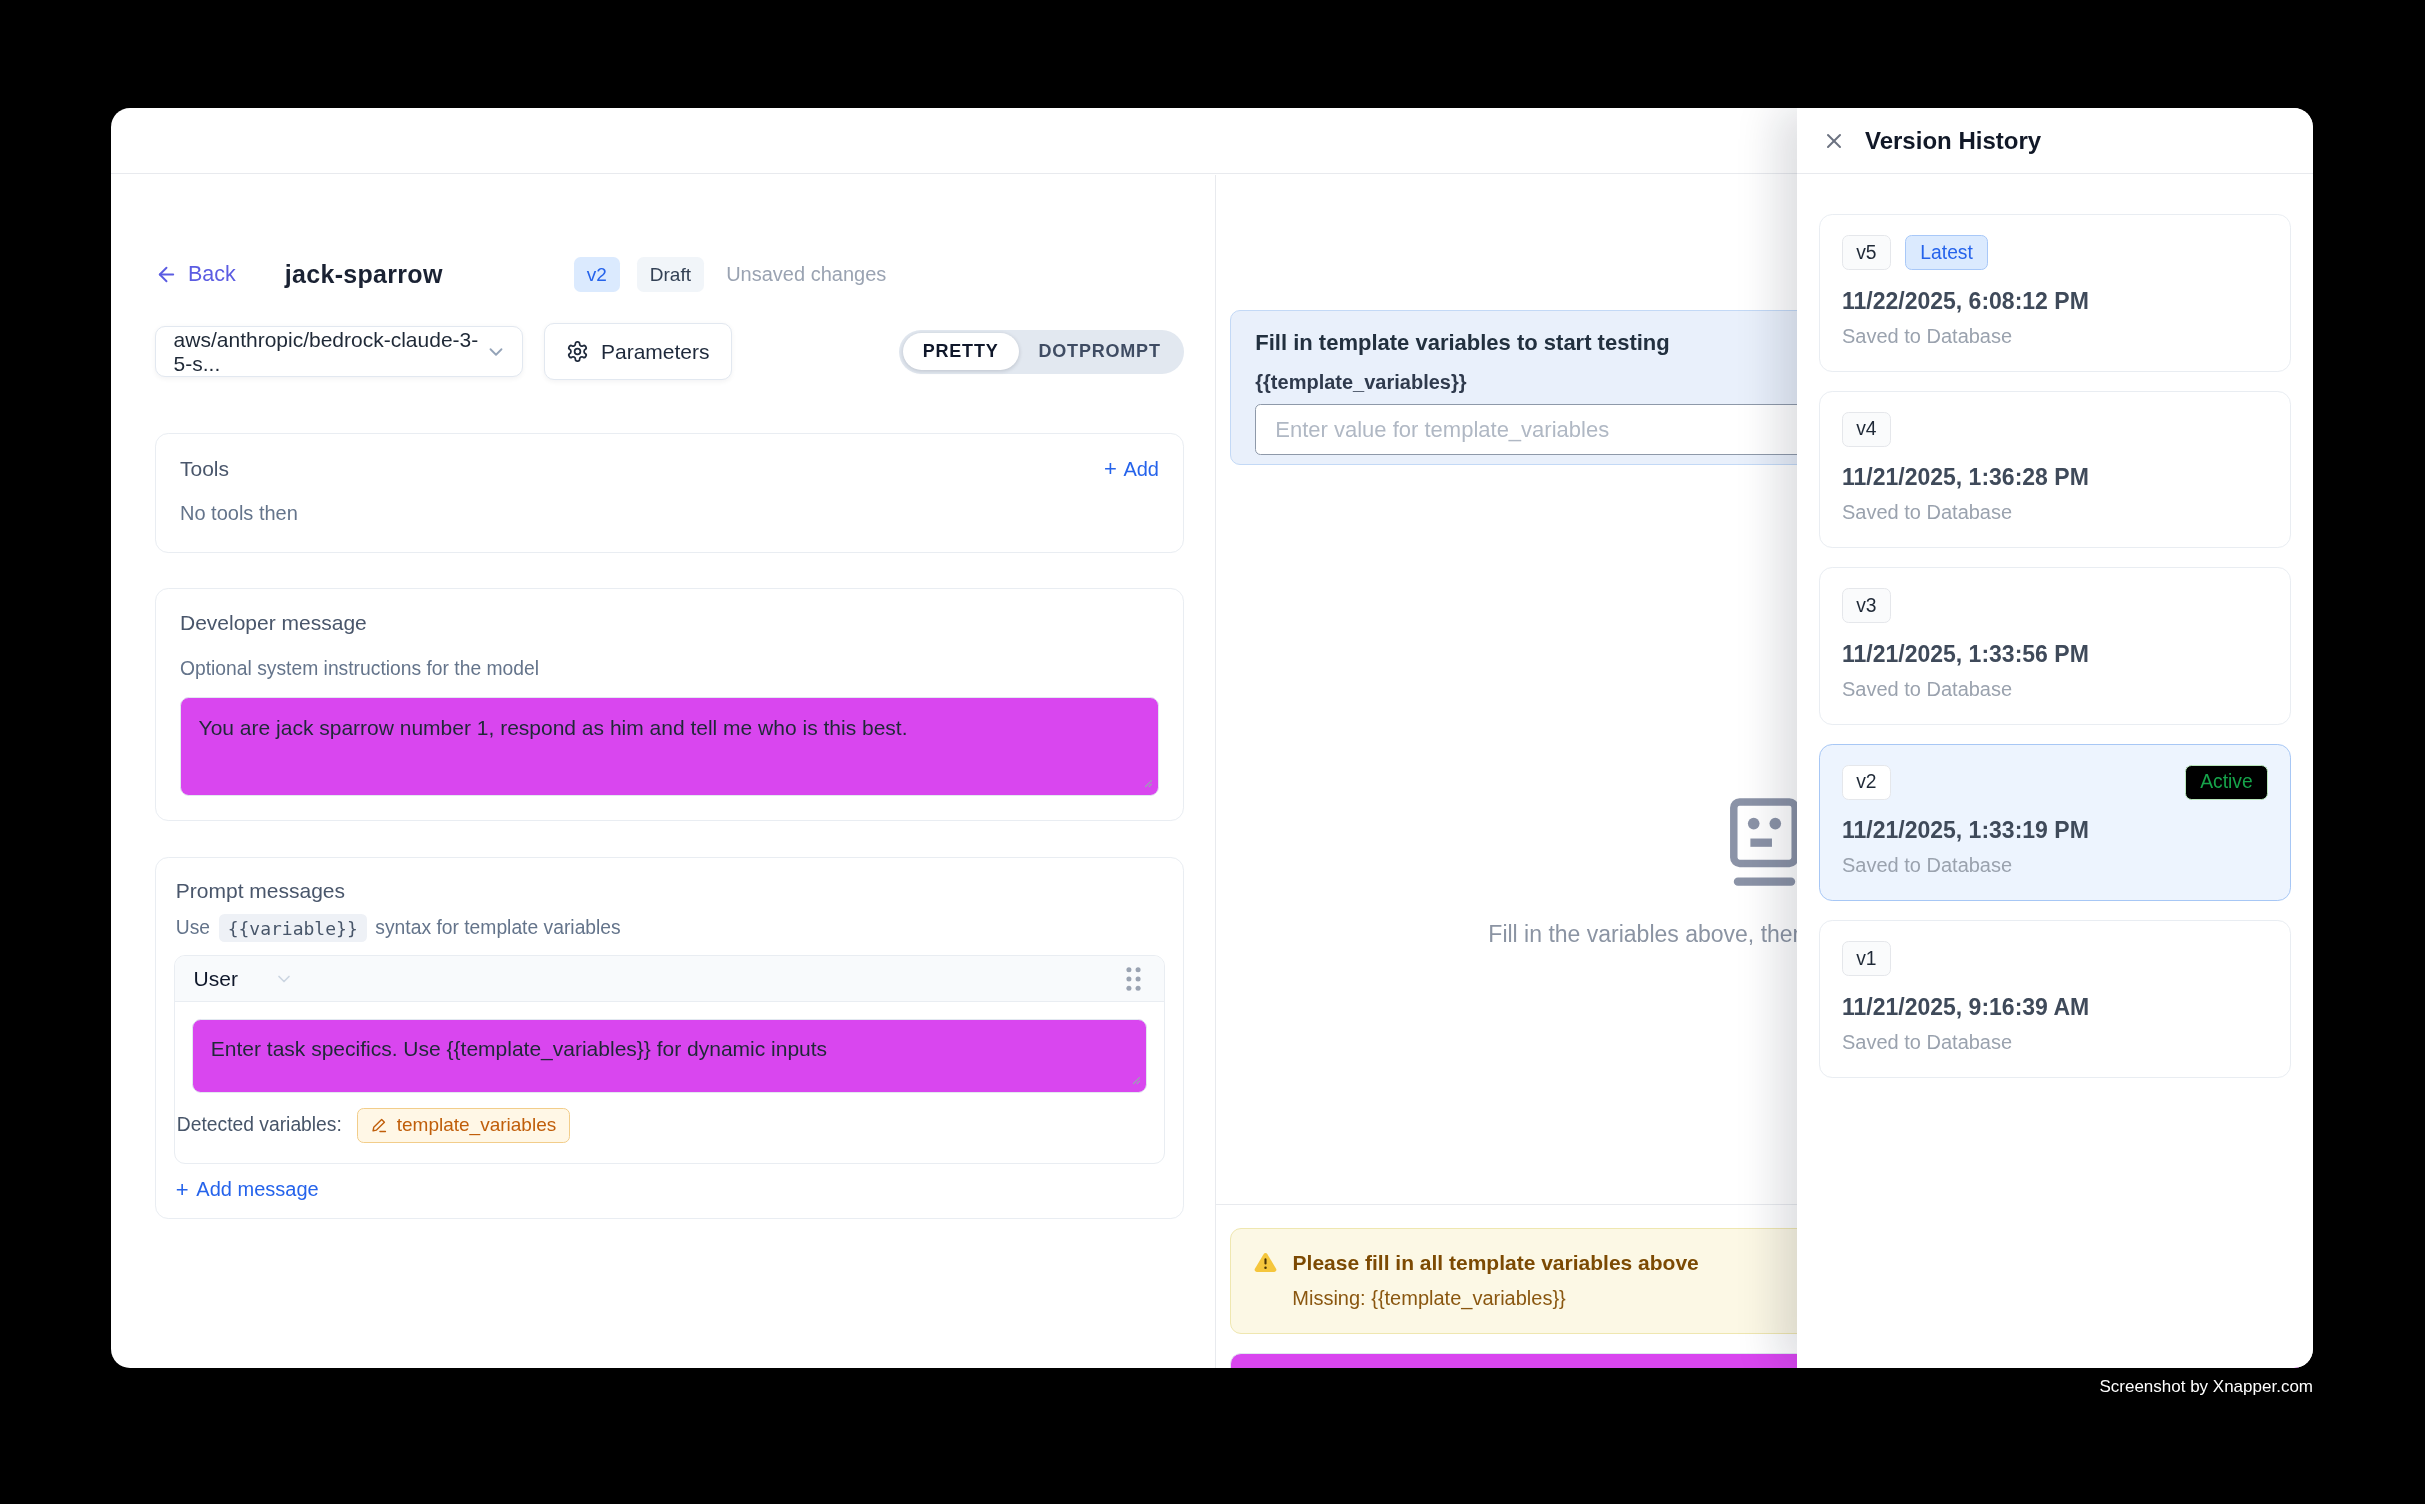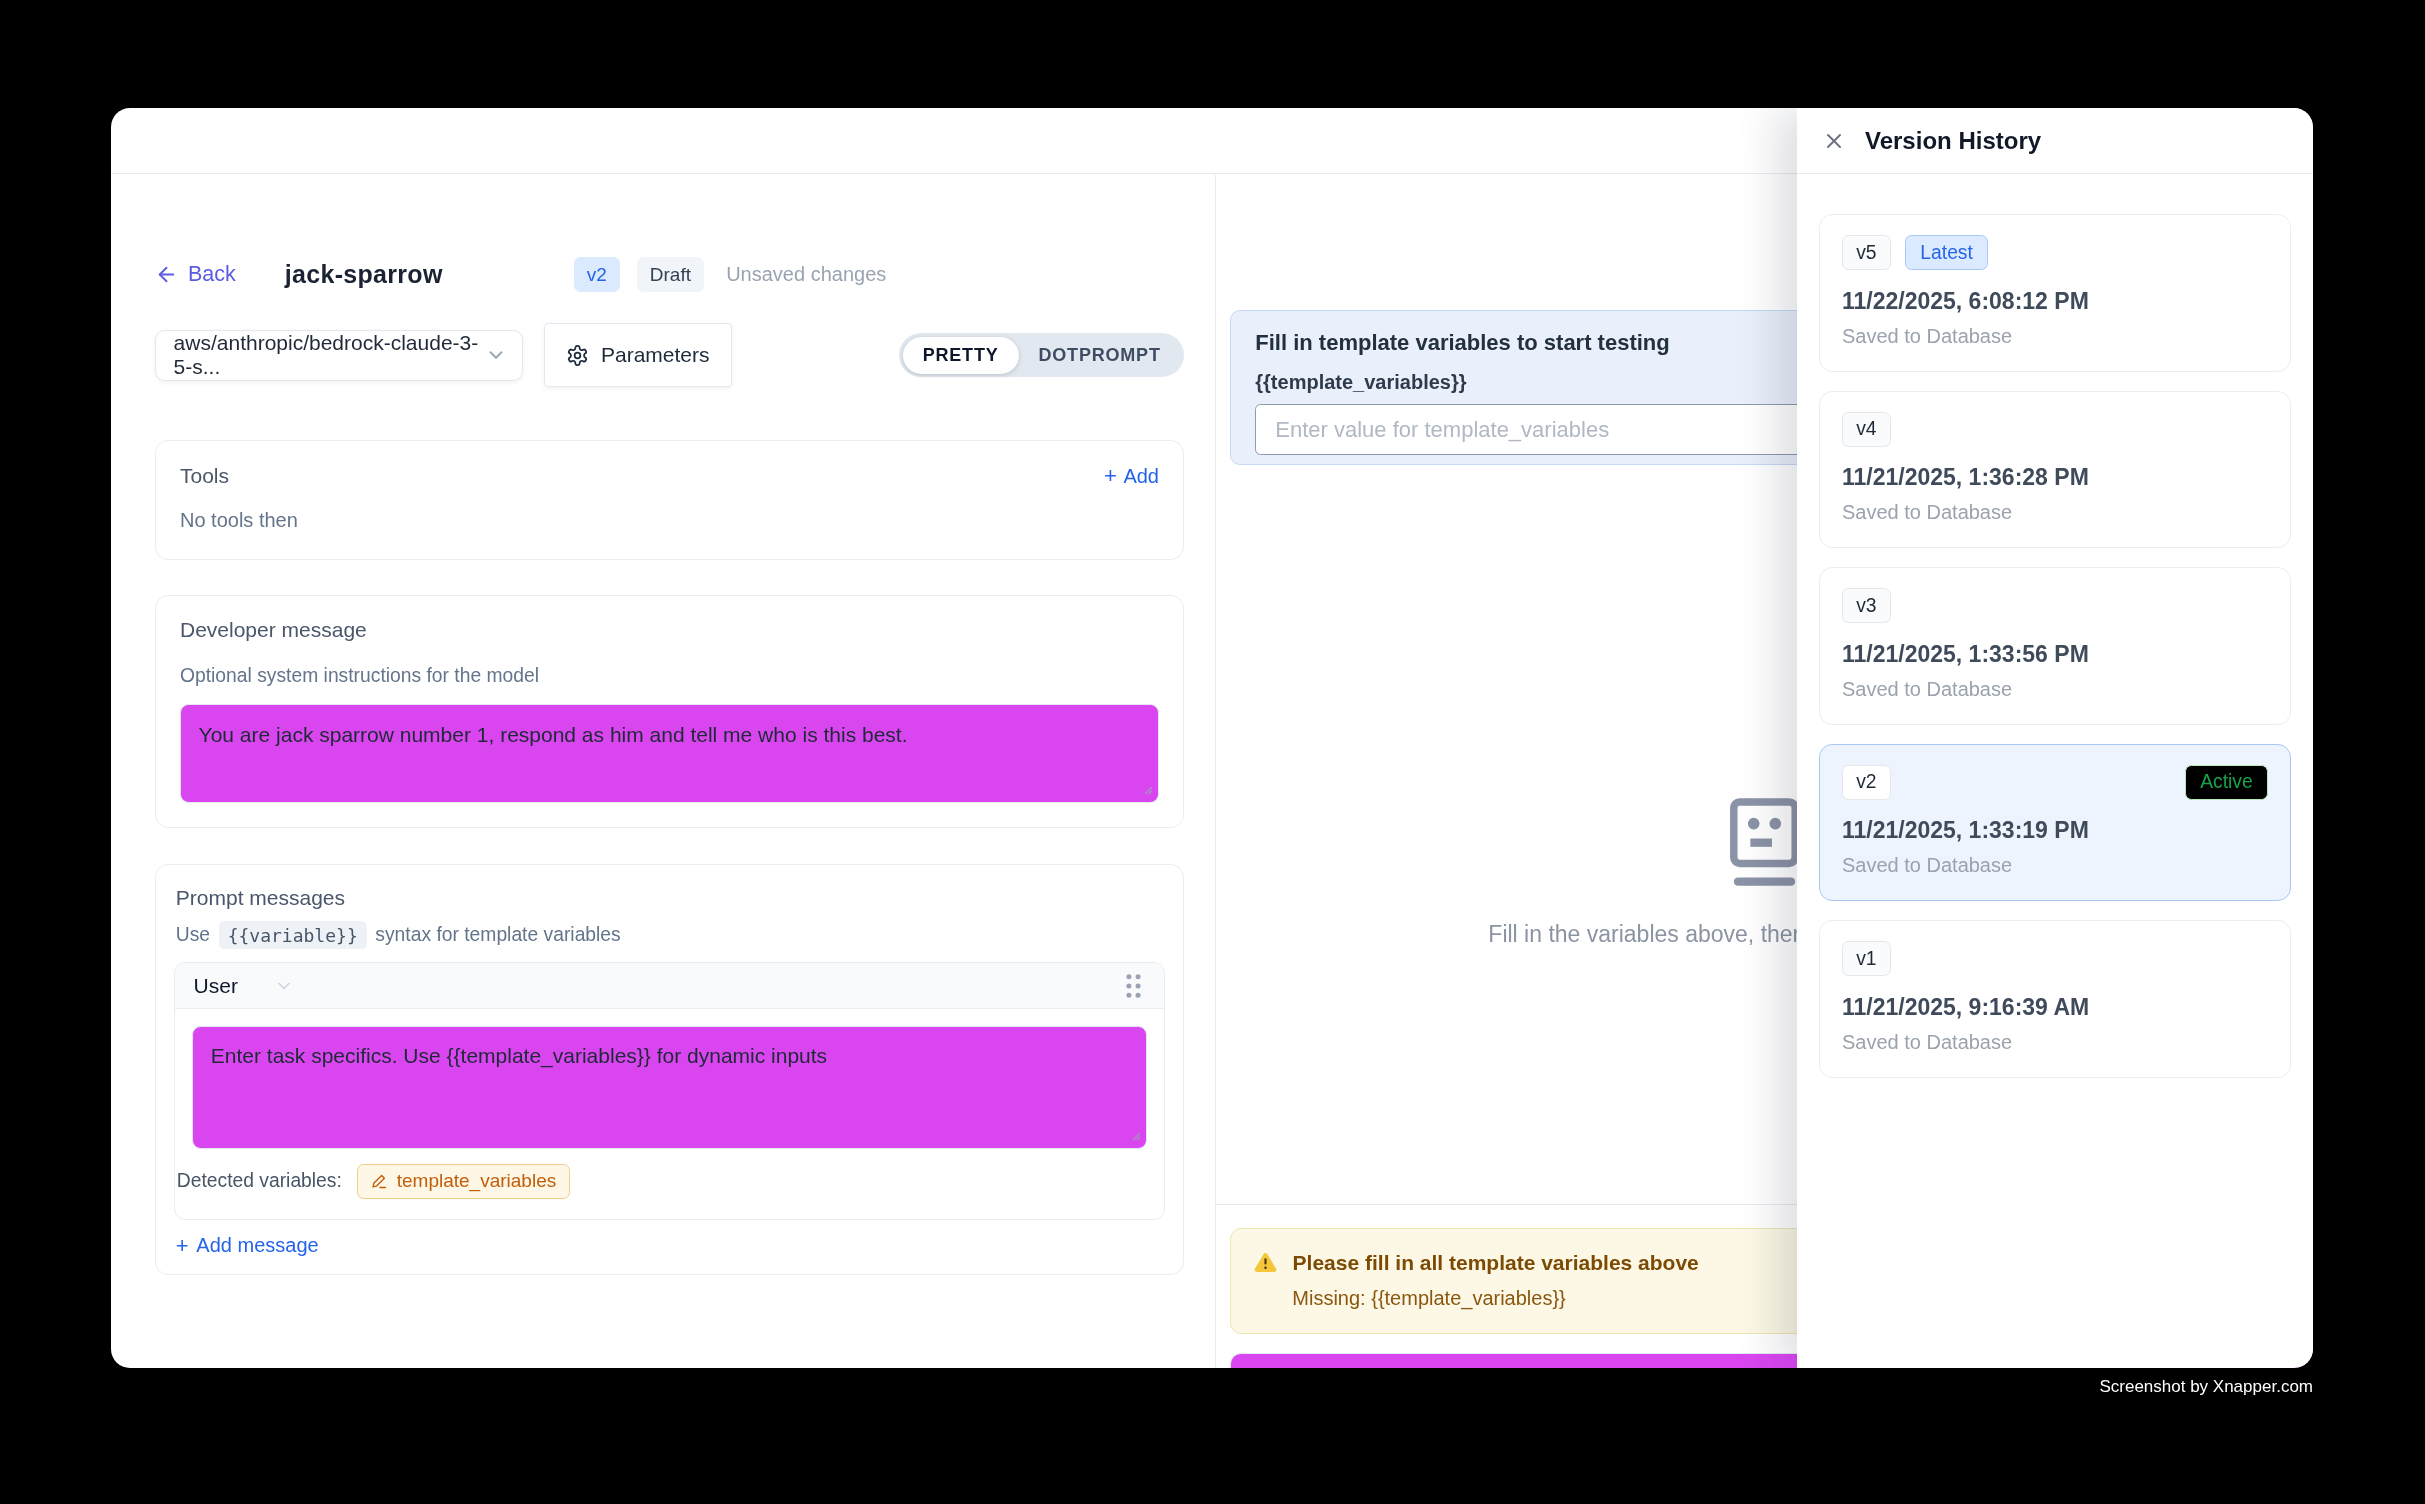--- a/index.html
+++ b/index.html
@@ -22,21 +22,21 @@
   .badges { display:flex; align-items:center; gap:16.5px; margin-left:131px; }
   .badge { font-size:19px; padding:6.6px 13.2px; border-radius:6.6px; font-weight:500; }
   .badge-version { background:#dbeafe; color:#2563eb; }
   .badge-draft { background:#f1f5f9; color:#334155; }
   .unsaved { color:#9aa3b2; font-size:20px; margin-left:5.5px; }
 
   .model-row { margin-top:31px; display:flex; align-items:center; }
   .select { width:368px; height:51px; border:1.1px solid #e2e8f0; border-radius:10px; background:#fff;
             display:flex; align-items:center; justify-content:space-between; padding:0 15.4px 0 17.6px;
             font-size:21px; color:#1f2937; box-shadow:0 1.7px 5.5px rgba(16,24,40,.05); cursor:pointer; }
-  .btn-params { margin-left:21px; height:64px; border:1.1px solid #e2e8f0; border-radius:4px; background:#fff;
+  .btn-params { margin-left:21px; height:57px; border:1.1px solid #e2e8f0; border-radius:10px; background:#fff;
                 display:flex; align-items:center; gap:12px; padding:0 21px; font-size:21px; font-weight:500;
                 color:#1e293b; box-shadow:0 1.7px 5.5px rgba(16,24,40,.05); cursor:pointer; }
   .segment { margin-left:auto; background:#e2e8f0; border-radius:551px; padding:3.3px; height:44px; display:flex; align-items:center; }
   .seg { font-size:18px; font-weight:700; letter-spacing:0.8px; padding:0 20px; height:37px; display:flex;
          align-items:center; border-radius:551px; color:#3f4c63; cursor:pointer; }
   .seg.active { background:#fff; color:#0f172a; box-shadow:0 1.1px 4.4px rgba(16,24,40,.18); }
 
   .card-box { border:1.1px solid #e9edf2; border-radius:13.2px; background:#fff; }
   .sec-title { font-size:21px; color:#49566b; font-weight:500; }
   .muted { font-size:20px; color:#64748b; }
@@ -60,21 +60,21 @@
   .prompt-box { margin-top:36px; padding:21px 17.6px 0; }
   .prompt-inner-pad { padding:0 2.2px; }
   .hint { margin-top:11px; font-size:19.3px; color:#64748b; display:flex; align-items:center; gap:8.8px; }
   .code-chip { font-family:"DejaVu Sans Mono", monospace; background:#eef1f6; border-radius:5.5px;
                padding:3.3px 8.8px; font-size:18px; color:#475569; }
   .msg-box { margin-top:13.2px; border:1.1px solid #e9edf2; border-radius:11px; overflow:hidden; }
   .msg-head { height:46px; background:#f8fafc; border-bottom:1.1px solid #e9edf2; display:flex; align-items:center; padding:0 19px; }
   .role { font-size:21px; color:#0f172a; font-weight:500; display:flex; align-items:center; gap:36px; cursor:pointer; }
   .grip { margin-left:auto; cursor:grab; display:flex; }
   .msg-ta-wrap { margin:16.5px 17.6px 0; position:relative; }
-  .msg-ta { height:123px; }
+  .msg-ta { height:74px; }
   .detected { display:flex; align-items:center; gap:15.4px; padding:15.4px 20px 20px 2.2px; font-size:19.3px; color:#475569; }
   .var-chip { display:inline-flex; align-items:center; gap:8.8px; background:#fff7e6; border:1.1px solid #f2cd8a;
               border-radius:6.6px; padding:5.5px 13.2px; font-size:19px; color:#c05e0a; font-weight:500; cursor:pointer; }
   .add-message { display:inline-flex; align-items:center; gap:7.7px; color:#2563eb; font-size:20px; font-weight:500;
                  margin:14.3px 2.2px 16.5px; cursor:pointer; }
 
   
   .chatcol { flex:1; border-left:1.1px solid #e8eaee; position:relative; }
 
   .fill-panel { margin:135px 14.3px 0; background:#e9f0fb; border:1.1px solid #c3d9f6; border-radius:10px;

